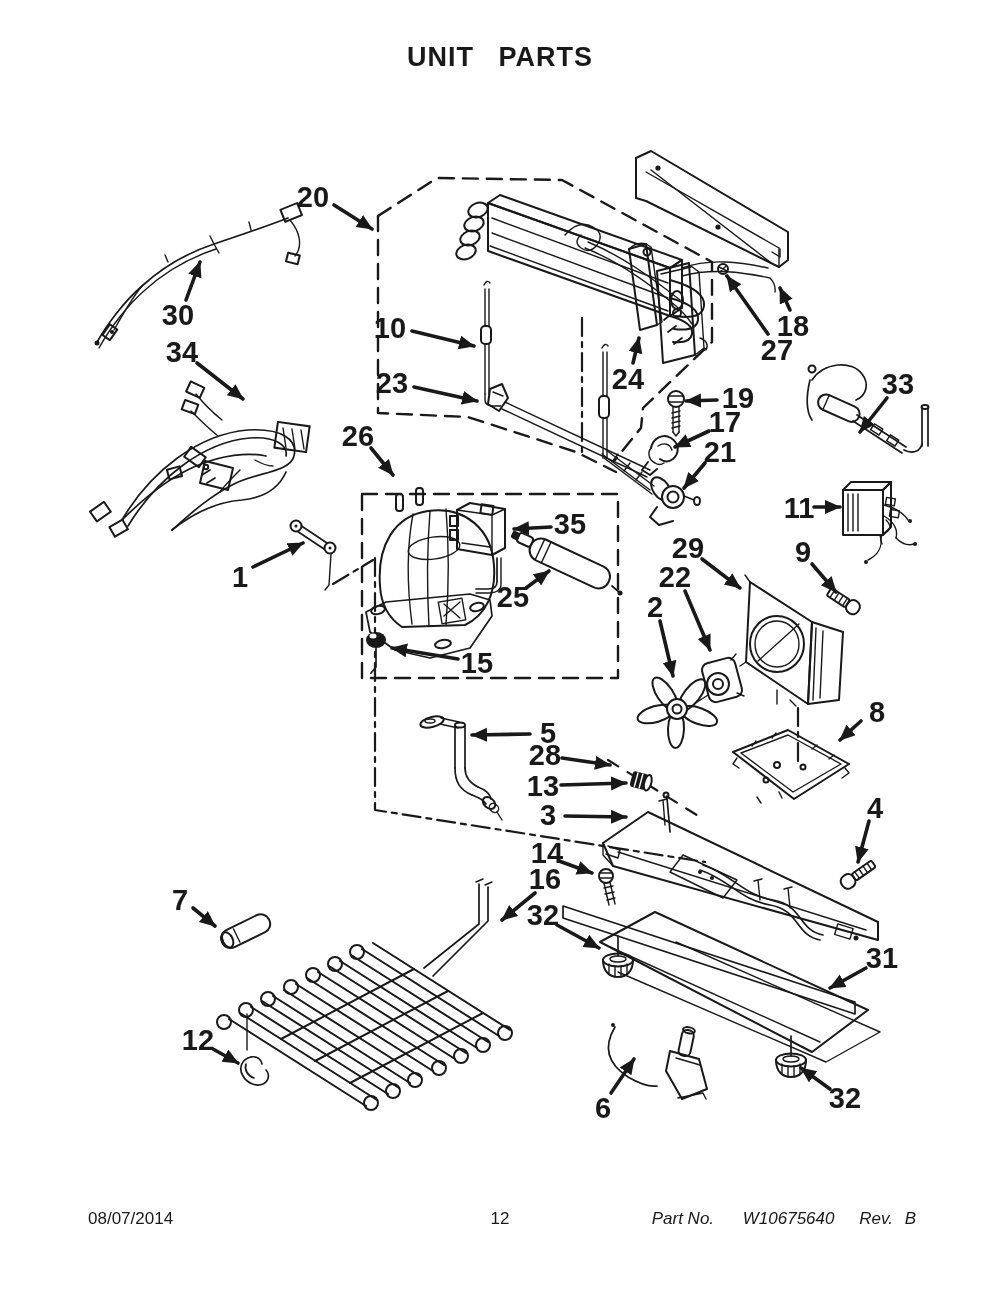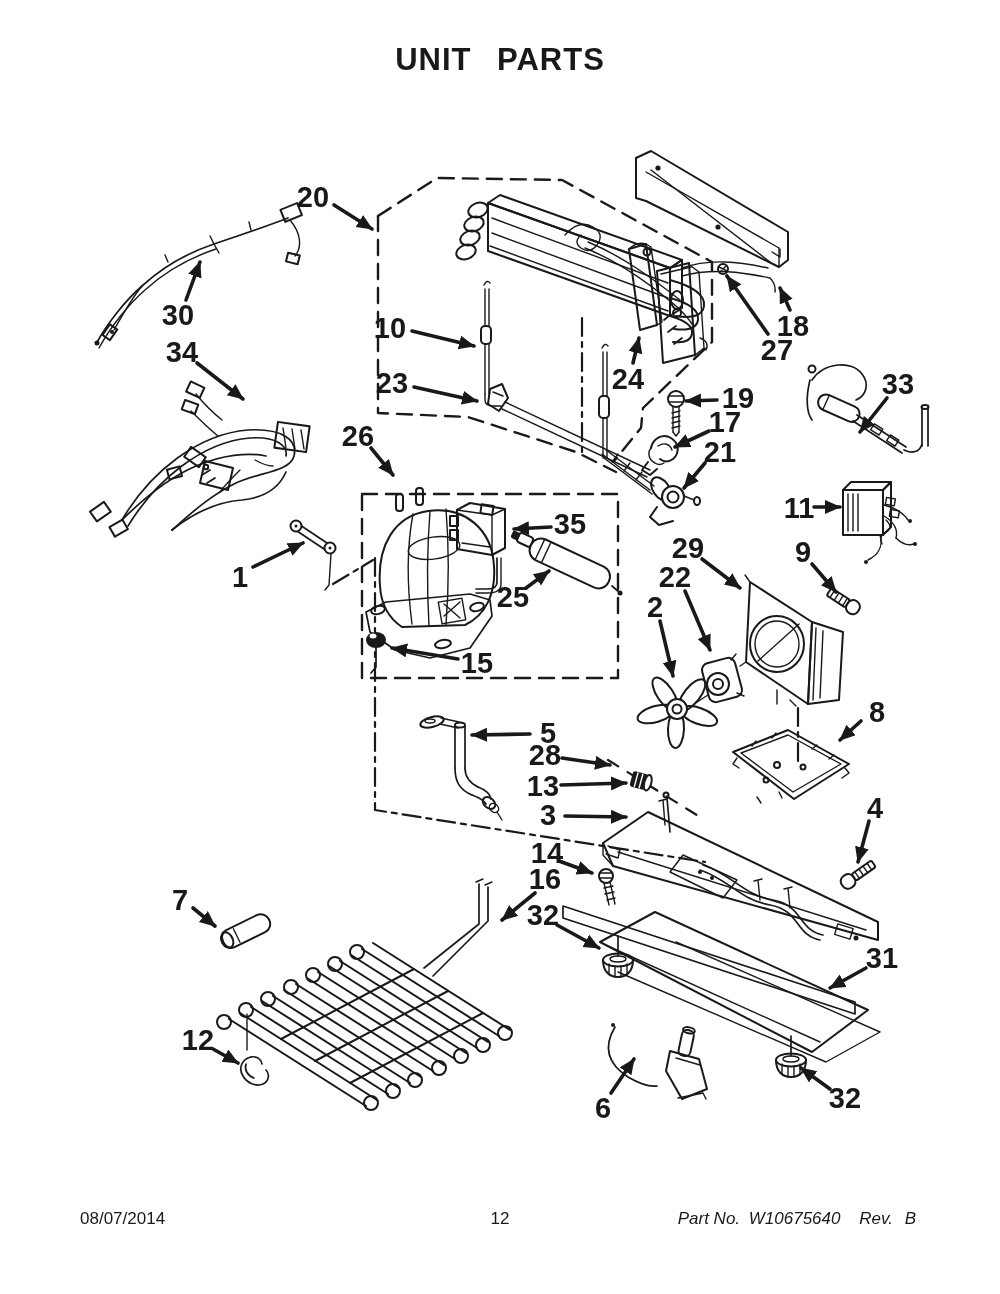--- a/index.html
+++ b/index.html
@@ -4,29 +4,29 @@
 <style>
   :root{ --ink:#191919; --paper:#ffffff; }
   html,body{ margin:0; padding:0; background:#ffffff; }
   .page{
     position:relative; width:1000px; height:1294px; margin:0 auto;
     background:var(--paper); font-family:"Liberation Sans", sans-serif;
     color:var(--ink); overflow:hidden;
   }
   .title{
     position:absolute; top:42px; left:0; right:0; text-align:center;
-    font-size:31px; font-weight:bold; letter-spacing:1px; word-spacing:16px;
+    font-size:27px; font-weight:bold; letter-spacing:1px; word-spacing:16px;
   }
   .footer-text{ position:absolute; top:1209px; font-size:17px; }
-  .f-date{ left:80px;text-align:right; }
+  .f-date{ left:88px;text-align:right; }
   .f-page{ left:0; right:0; text-align:center; }
   .f-part{ right:84px; }
   .f-part span{ display:inline-block;font-style:italic; }
-  .f-part .pn{ margin-left:4px; }
-  .f-part .rl{ margin-left:14px; }
+  .f-part .pn{ margin-left:24px; }
+  .f-part .rl{ margin-left:20px; }
   .f-part .rv{ margin-left:7px; }
 
   #diagram-svg{ position:absolute; left:0; top:0; }
   #diagram-svg path, #diagram-svg line, #diagram-svg polyline, #diagram-svg polygon,
   #diagram-svg rect, #diagram-svg circle, #diagram-svg ellipse{
     stroke:var(--ink); fill:none; stroke-width:2; stroke-linecap:round; stroke-linejoin:round;
   }
   #diagram-svg .fill{ fill:var(--ink); stroke:none; }
   #diagram-svg .wfill{ fill:var(--paper); }
   #diagram-svg .thin{ stroke-width:1.4; }

